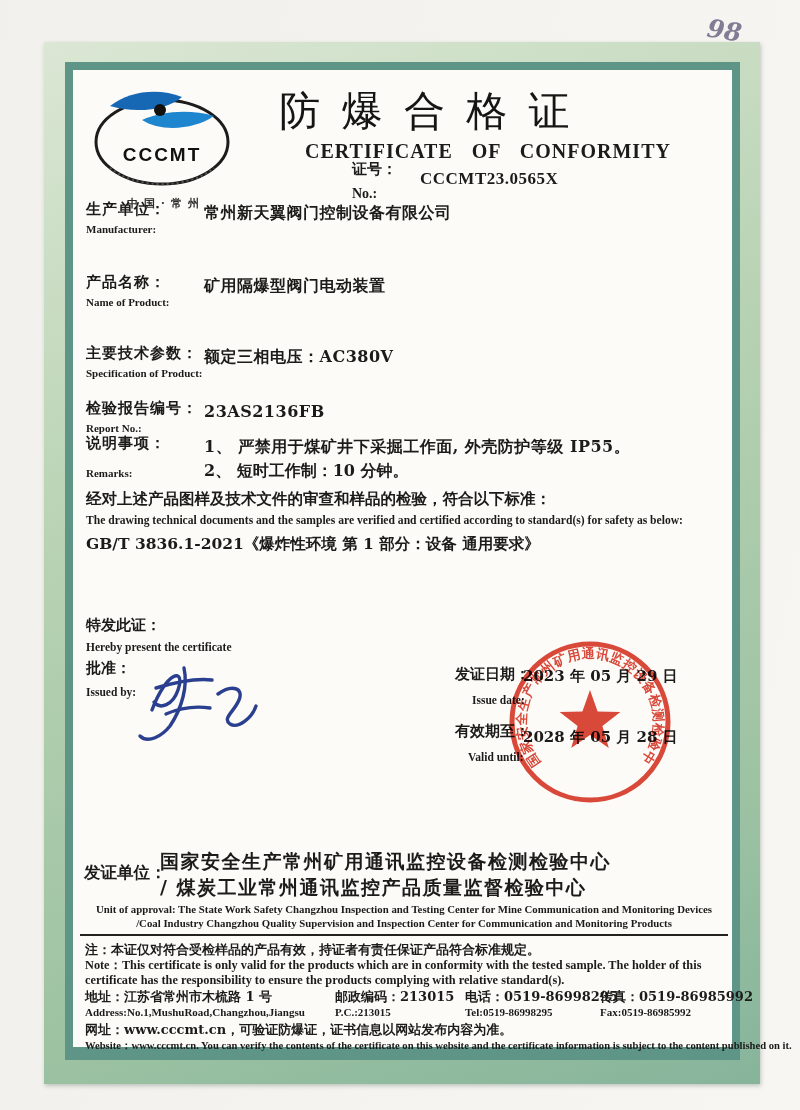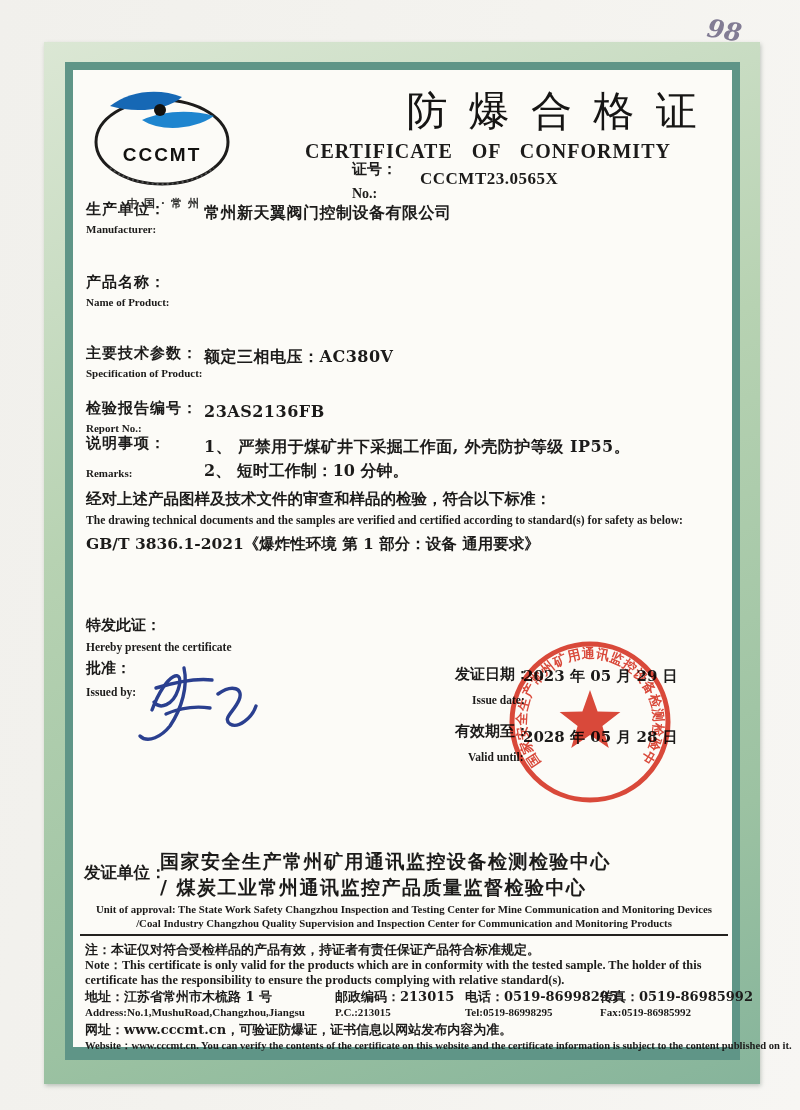--- a/index.html
+++ b/index.html
@@ -27,21 +27,21 @@
     border-bottom-width:13px;
     background:#fcfbf7;
   }
   
   .logo{position:absolute; left:88px; top:84px;}
   .logo-caption{
     position:absolute; left:96px; top:196px; width:140px; text-align:center;
     font:700 11px "DejaVu Serif",serif; letter-spacing:6px; color:#2a2a28;
   }
   .title{
-    position:absolute; left:258px; top:84px; width:460px; text-align:right;
+    position:absolute; left:258px; top:84px; width:460px; text-align:left;
     font:400 41px "DejaVu Serif",serif; letter-spacing:.52em; text-indent:.52em;
     color:#161514;
   }
   .subtitle{
     position:absolute; left:258px; top:140px; width:460px; text-align:center;
     font:700 20px "Liberation Serif",serif; letter-spacing:1px; word-spacing:13px;
   }
   .certno-labels{position:absolute; left:352px; top:160px; line-height:1;}
   .certno-cn{font:700 15px "DejaVu Serif",serif;}
   .certno-en{font:700 14px "Liberation Serif",serif; margin-top:7px;}
@@ -120,20 +120,21 @@
   <div class="certno-val">CCCMT23.0565X</div>
 
   <div class="row" style="top:200px">
     <div class="lbl-cn">生产单位：</div>
     <div class="lbl-en">Manufacturer:</div>
     <div class="val">常州新天翼阀门控制设备有限公司</div>
   </div>
   <div class="row" style="top:273px">
     <div class="lbl-cn">产品名称：</div>
     <div class="lbl-en">Name of Product:</div>
+    <div class="val">矿用隔爆型阀门电动装置</div>
   </div>
   <div class="row" style="top:344px">
     <div class="lbl-cn">主要技术参数：</div>
     <div class="lbl-en">Specification of Product:</div>
     <div class="val">额定三相电压：AC380V</div>
   </div>
 
   <div class="row" style="top:399px">
     <div class="lbl-cn">检验报告编号：</div>
     <div class="lbl-en">Report No.:</div>

